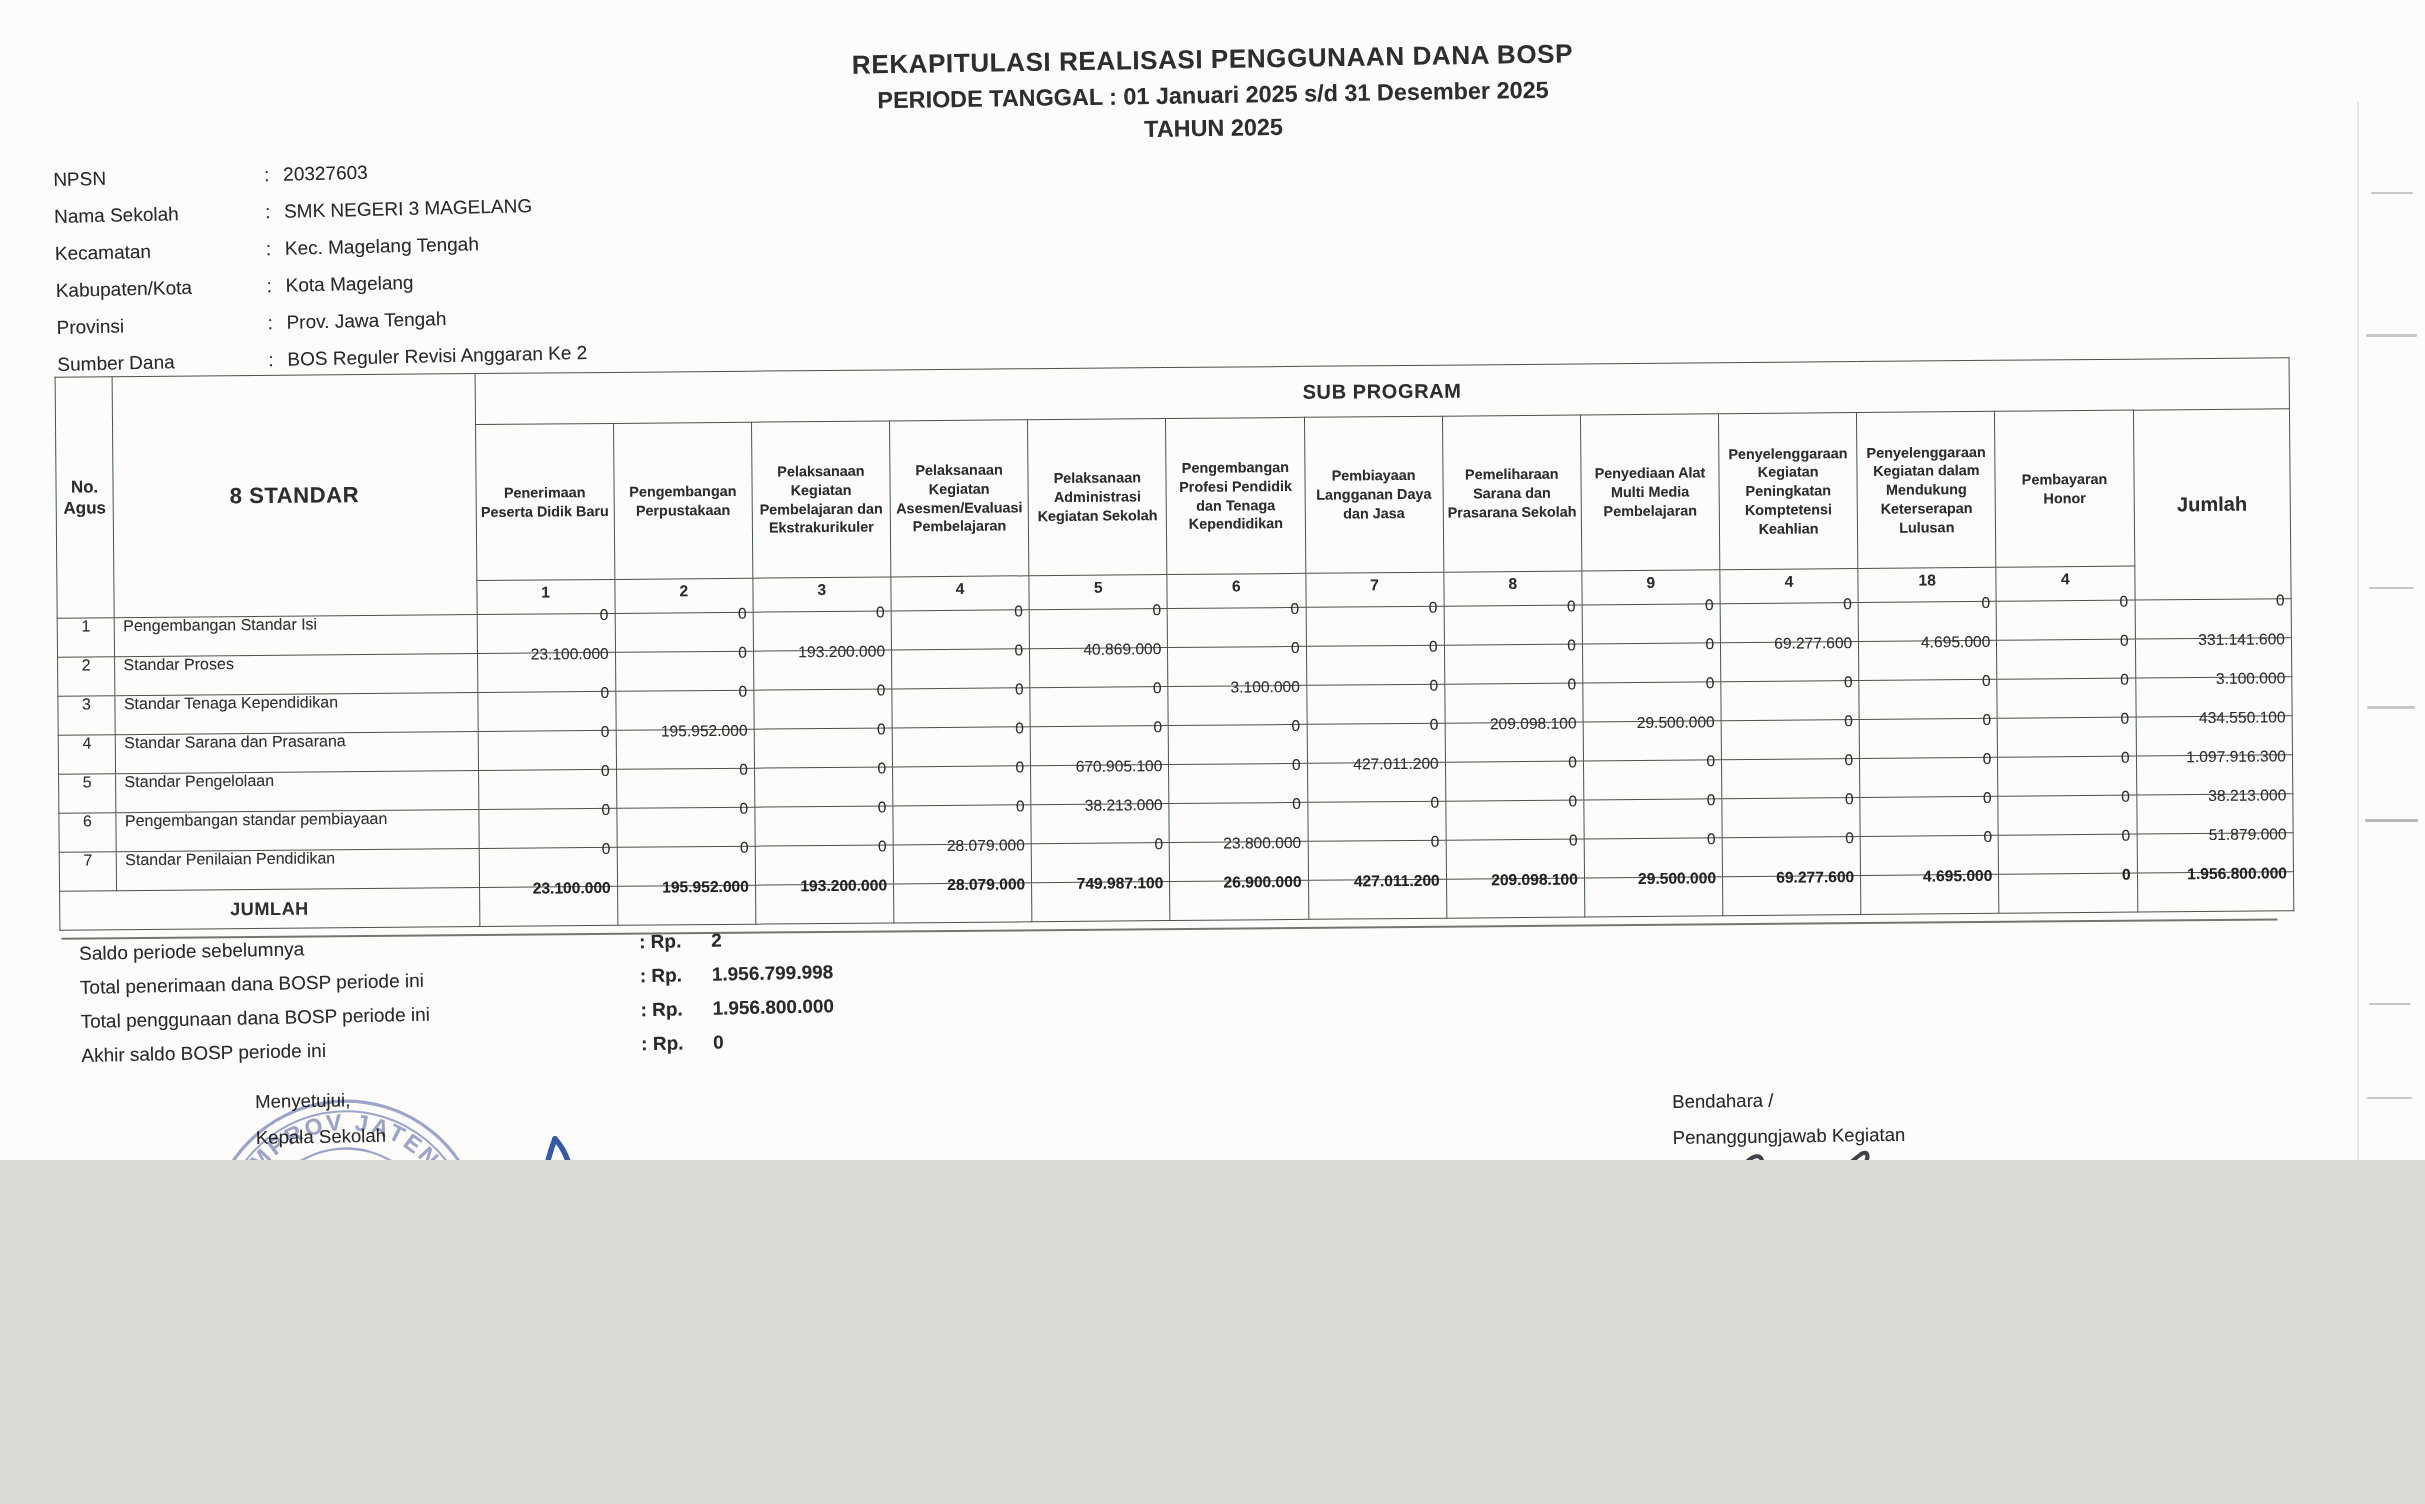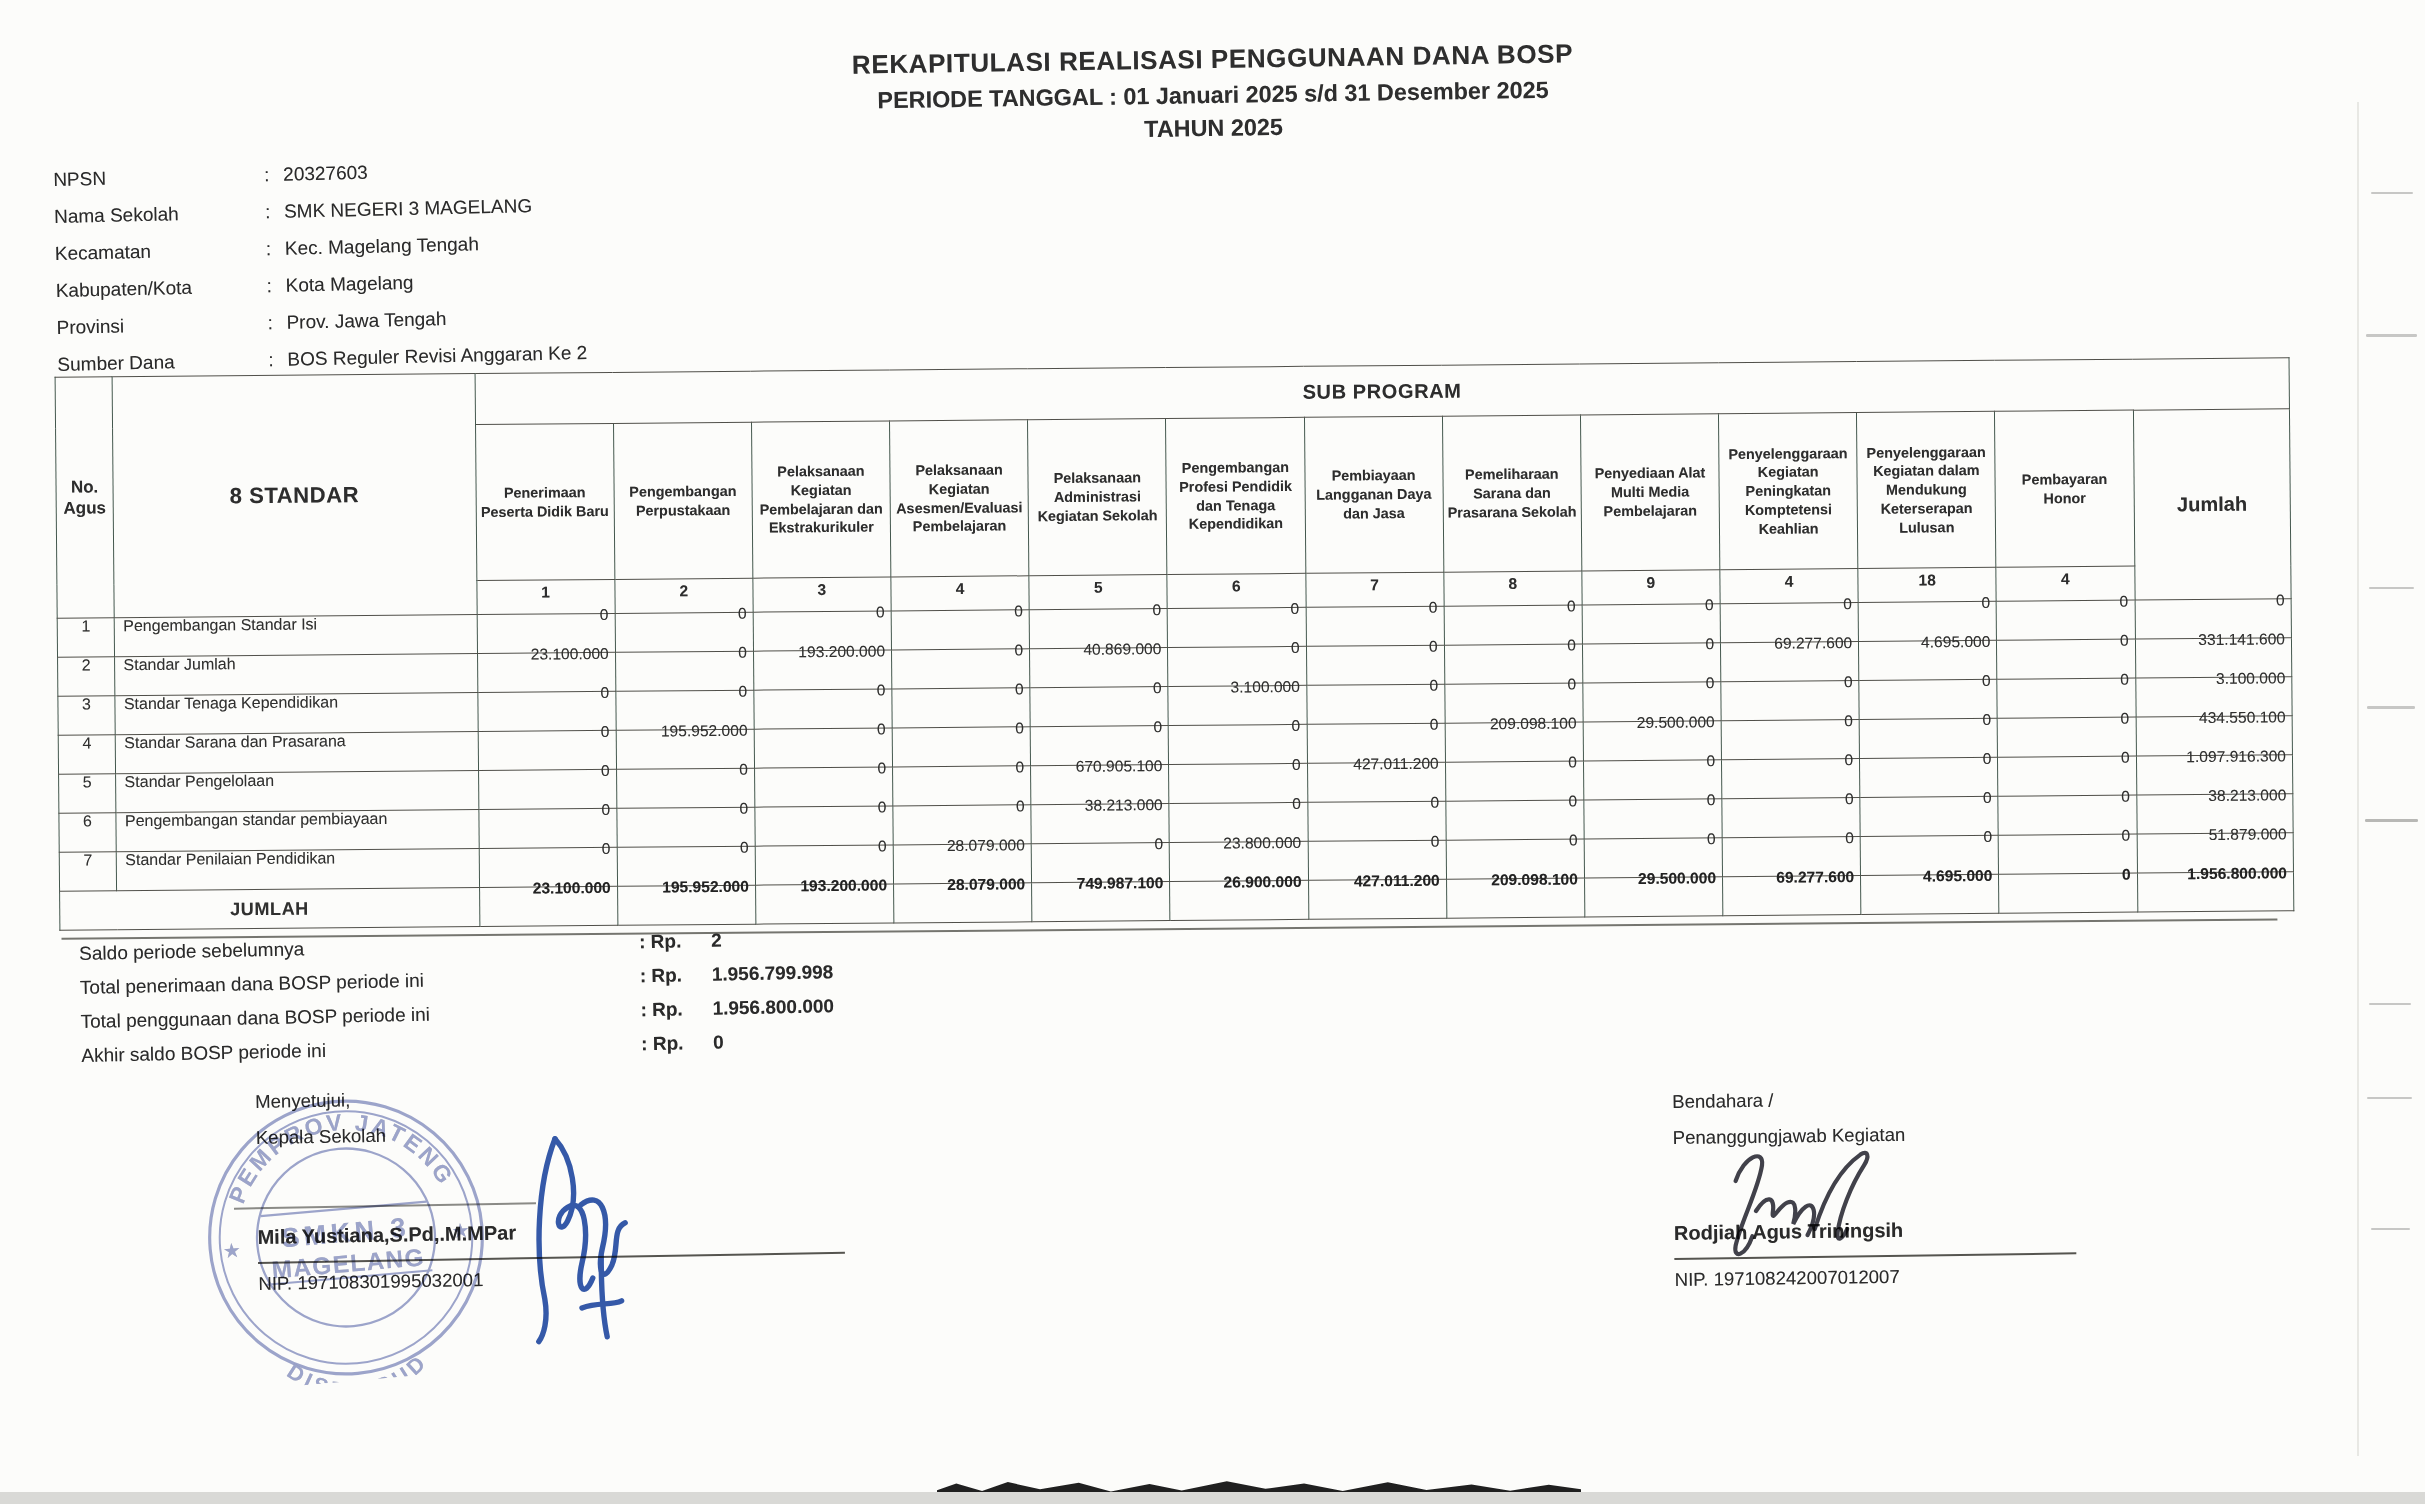--- a/index.html
+++ b/index.html
@@ -1,16 +1,16 @@
 <!DOCTYPE html>
 <html style="font-size:9.6px"><head>
 <meta charset="utf-8">
 <style>
   html,body{margin:0;padding:0;background:#d9d9d6;}
-  #page{position:relative;width:2426px;height:1492px;background:#fcfcfa;overflow:hidden;
+  #page{position:relative;width:2426px;height:1160px;background:#fcfcfa;overflow:hidden;
         font-family:"Liberation Sans",sans-serif;color:#2a2a2a;}
   #page *{text-shadow:0 0 0.6px rgba(50,50,50,.28);}
 
   
   .doc-header{position:absolute;top:44px;left:50%;transform:translateX(-50%) rotate(-0.9deg);
               text-align:center;white-space:nowrap;color:#2e2e2e;}
   .t1{font-size:26px;font-weight:bold;letter-spacing:0.6px;}
   .t2{font-size:23.4px;font-weight:bold;margin-top:7.2px;}
   .t3{font-size:23.4px;font-weight:bold;margin-top:5.4px;}
 
@@ -195,21 +195,21 @@
             <td class="val-cell"><span class="val">0</span></td>
             <td class="val-cell"><span class="val">0</span></td>
             <td class="val-cell"><span class="val">0</span></td>
             <td class="val-cell"><span class="val">0</span></td>
             <td class="val-cell"><span class="val">0</span></td>
             <td class="val-cell"><span class="val">0</span></td>
             <td class="val-cell jumlah-col"><span class="val">0</span></td>
           </tr>
           <tr class="data-row">
             <td class="no-cell"><span class="lblsp">2</span></td>
-            <td class="label-cell"><span class="lblsp">Standar Jumlah</span></td>
+            <td class="label-cell"><span class="lblsp">Standar Proses</span></td>
             <td class="val-cell"><span class="val">23.100.000</span></td>
             <td class="val-cell"><span class="val">0</span></td>
             <td class="val-cell"><span class="val">193.200.000</span></td>
             <td class="val-cell"><span class="val">0</span></td>
             <td class="val-cell"><span class="val">40.869.000</span></td>
             <td class="val-cell"><span class="val">0</span></td>
             <td class="val-cell"><span class="val">0</span></td>
             <td class="val-cell"><span class="val">0</span></td>
             <td class="val-cell"><span class="val">0</span></td>
             <td class="val-cell"><span class="val">69.277.600</span></td>

